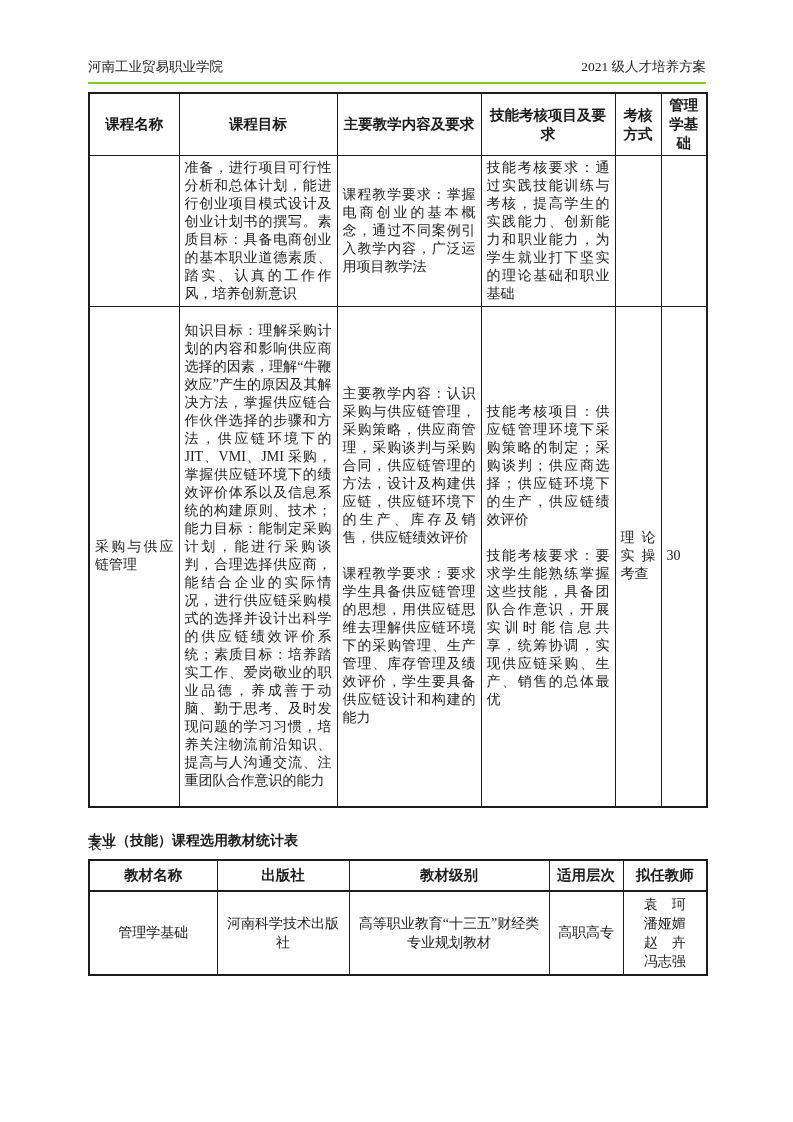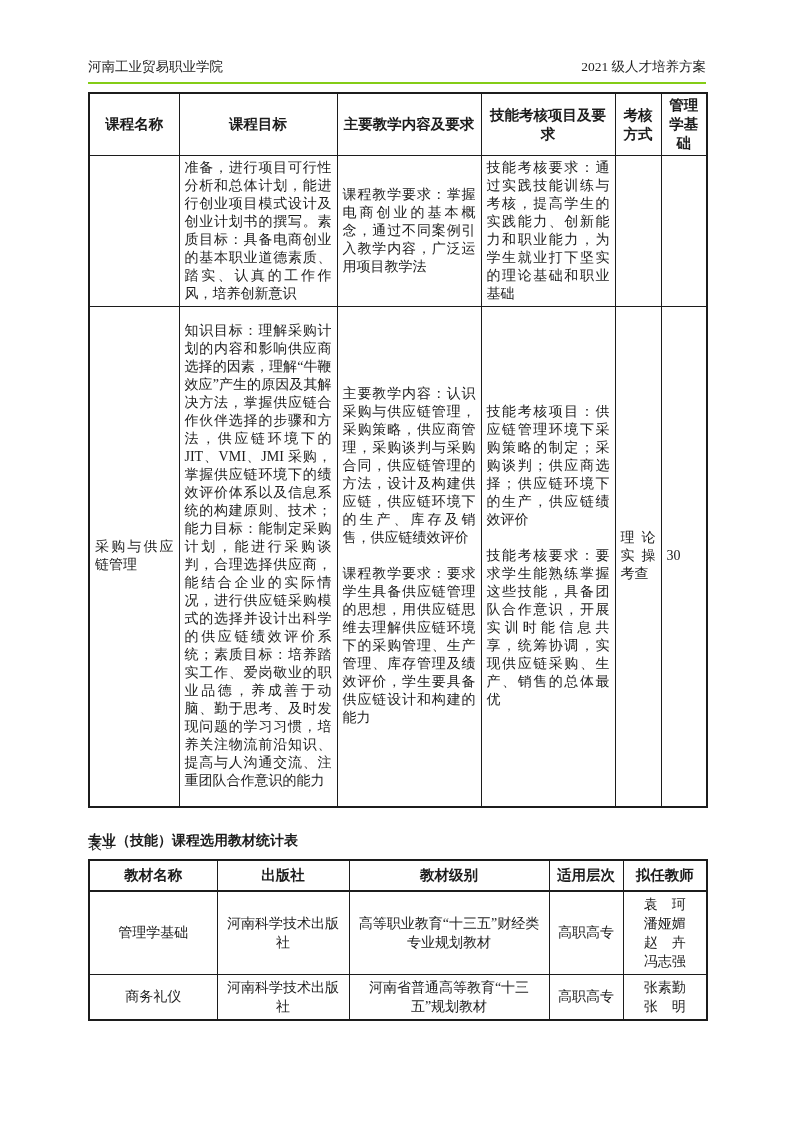--- a/index.html
+++ b/index.html
@@ -187,27 +187,17 @@
         <td>河南科学技术出版社</td>
         <td>高等职业教育“十三五”财经类专业规划教材</td>
         <td>高职高专</td>
         <td>
           <div class="teacher-line">袁　珂</div>
           <div class="teacher-line">潘娅媚</div>
           <div class="teacher-line">赵　卉</div>
           <div class="teacher-line">冯志强</div>
         </td>
       </tr>
-      <tr>
-        <td>商务礼仪</td>
-        <td>河南科学技术出版社</td>
-        <td>河南省普通高等教育“十三五”规划教材</td>
-        <td>高职高专</td>
-        <td>
-          <div class="teacher-line">张素勤</div>
-          <div class="teacher-line">张　明</div>
-        </td>
-      </tr>
     </tbody>
   </table>
 
 
 </div>
 
 </body></html>

